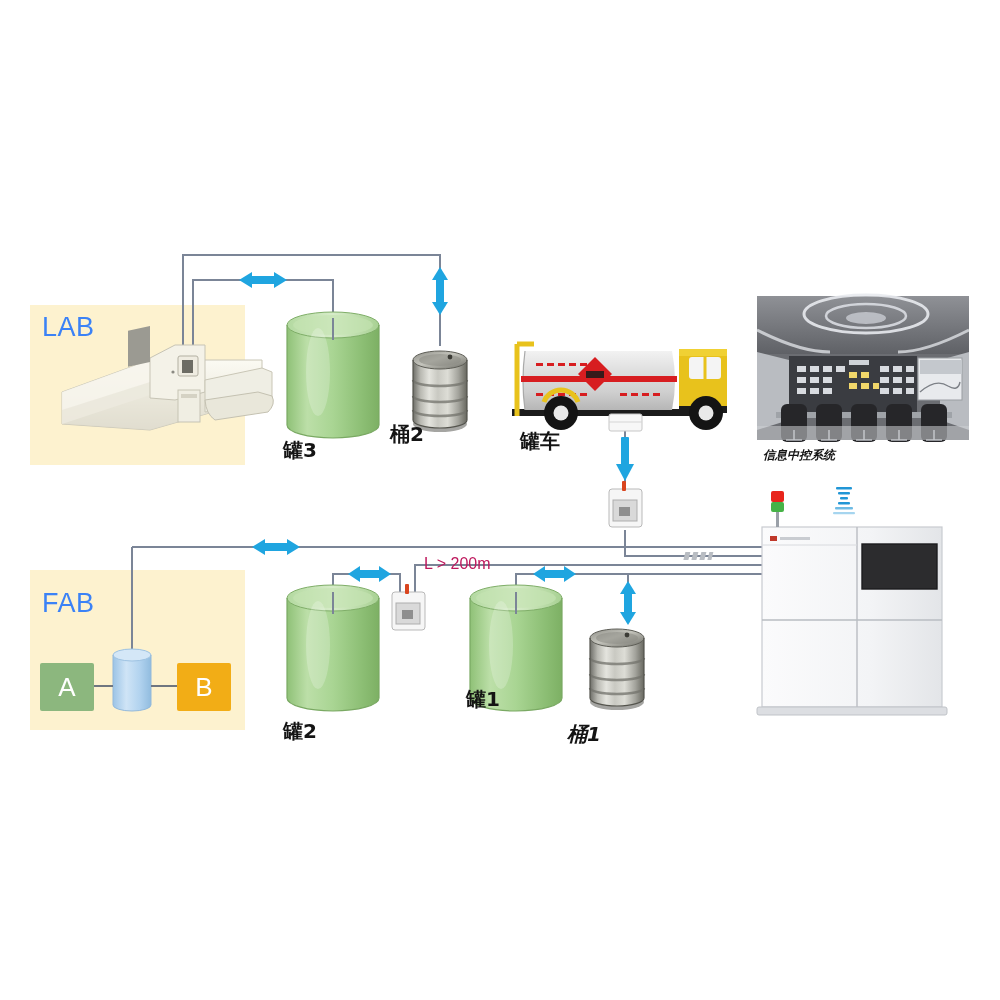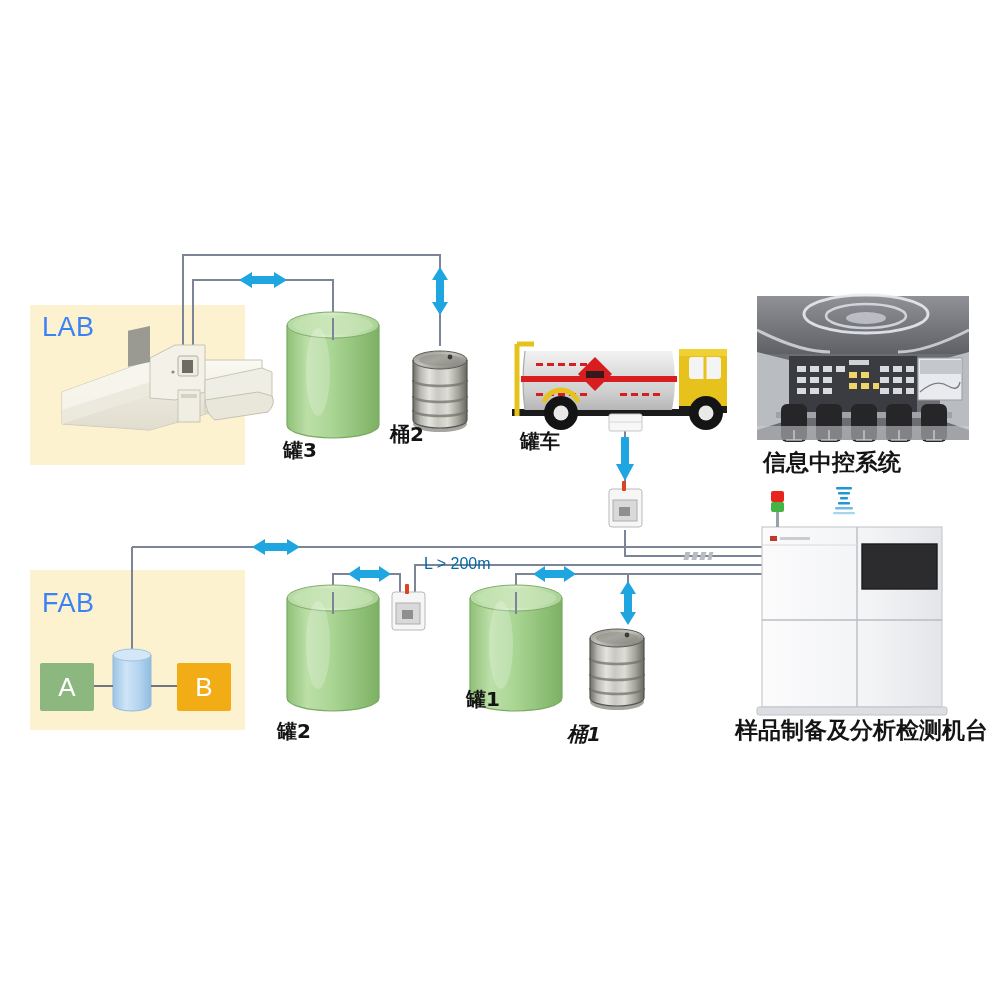--- a/index.html
+++ b/index.html
@@ -31,25 +31,25 @@
   }
   .cap {
     position: absolute;
     text-align: left;
     font-size: 20px;
     color: #141414;
     font-weight: 600;
     white-space: nowrap;
     font-family: "DejaVu Sans", "Liberation Sans", sans-serif;
   }
-  .cap.small { font-size: 23px; }
+  .cap.small { font-size: 12px; font-style: italic; }
   .len-label {
     position: absolute;
     font-size: 16px;
-    color: #0369a1;
+    color: #be185d;
     white-space: nowrap;
     font-family: "Liberation Sans", sans-serif;
   }
   .ab-box {
     position: absolute;
     display: flex; align-items: center; justify-content: center;
     font-size: 26px; color: #ffffff; font-weight: 500;
     border-radius: 2px;
     font-family: "Liberation Sans", sans-serif;
   }
@@ -450,20 +450,19 @@
         <path d="M628,625 L620,612 L636,612 Z"></path>
       </g>
     </g>
   </svg>
 
   <div class="cap" style="left:283px; top:437px; width:100px;">罐3</div>
   <div class="cap" style="left:390px; top:421px; width:100px;">桶2</div>
   <div class="cap" style="left:520px; top:428px; width:100px;">罐车</div>
   <div class="cap small" style="left:763px; top:447px; width:200px;">信息中控系统</div>
 
-  <div class="cap" style="left:277px; top:718px; width:100px;">罐2</div>
+  <div class="cap" style="left:283px; top:718px; width:100px;">罐2</div>
   <div class="cap" style="left:466px; top:686px; width:100px;">罐1</div>
   <div class="cap" style="left:567px; top:721px; width:100px;font-style:italic;">桶1</div>
-  <div class="cap small" style="left:735px; top:715px; width:235px;">样品制备及分析检测机台</div>
 
   <div class="len-label" style="left:424px; top:555px;">L &gt; 200m</div>
 
 </div>
 
 </body></html>

